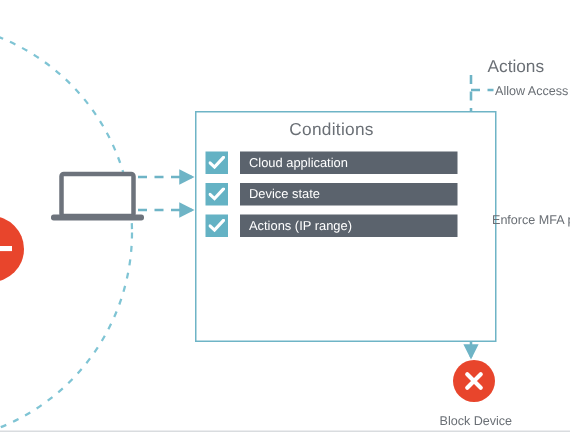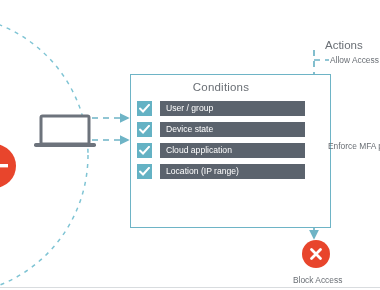--- a/index.html
+++ b/index.html
@@ -166,54 +166,46 @@
       <rect x="-14" y="164" width="22" height="3.4" fill="#ffffff"></rect>
     </g>
 
     <line x1="0" y1="287.5" x2="380" y2="287.5" stroke="#d9dcdf" stroke-width="1"></line>
   </svg>
 
   <div id="conditions-panel">
     <div id="conditions-title">Conditions</div>
     <div id="conditions-list">
 
+
       <div class="cond-row">
         <div class="cond-check">
           <svg width="11" height="9" viewBox="0 0 11 9">
             <path d="M1 4.6 L4 7.4 L10 0.9" fill="none" stroke="#ffffff" stroke-width="2.1" stroke-linecap="round"></path>
           </svg>
         </div>
-        <div class="cond-label">User / group</div>
+        <div class="cond-label">Cloud application</div>
       </div>
 
       <div class="cond-row">
         <div class="cond-check">
           <svg width="11" height="9" viewBox="0 0 11 9">
             <path d="M1 4.6 L4 7.4 L10 0.9" fill="none" stroke="#ffffff" stroke-width="2.1" stroke-linecap="round"></path>
           </svg>
         </div>
         <div class="cond-label">Device state</div>
       </div>
 
       <div class="cond-row">
         <div class="cond-check">
           <svg width="11" height="9" viewBox="0 0 11 9">
             <path d="M1 4.6 L4 7.4 L10 0.9" fill="none" stroke="#ffffff" stroke-width="2.1" stroke-linecap="round"></path>
           </svg>
         </div>
-        <div class="cond-label">Cloud application</div>
-      </div>
-
-      <div class="cond-row">
-        <div class="cond-check">
-          <svg width="11" height="9" viewBox="0 0 11 9">
-            <path d="M1 4.6 L4 7.4 L10 0.9" fill="none" stroke="#ffffff" stroke-width="2.1" stroke-linecap="round"></path>
-          </svg>
-        </div>
-        <div class="cond-label">Location (IP range)</div>
+        <div class="cond-label">Actions (IP range)</div>
       </div>
 
 
 
     </div>
   </div>
 
   <div id="actions-heading">Actions</div>
 
   <div id="allow-access-label">Allow Access</div>
@@ -221,15 +213,15 @@
   <div id="enforce-mfa-label">
     <span>Enforce MFA p</span><br>
   </div>
 
   <div id="block-badge">
     <svg width="28" height="28" viewBox="0 0 28 28">
       <path d="M9.5 9.5 L18.5 18.5 M18.5 9.5 L9.5 18.5" stroke="#ffffff" stroke-width="2.8" stroke-linecap="round"></path>
     </svg>
   </div>
 
-  <div id="block-access-label">Block Access</div>
+  <div id="block-access-label">Block Device</div>
 
 </div>
 
 </body></html>

